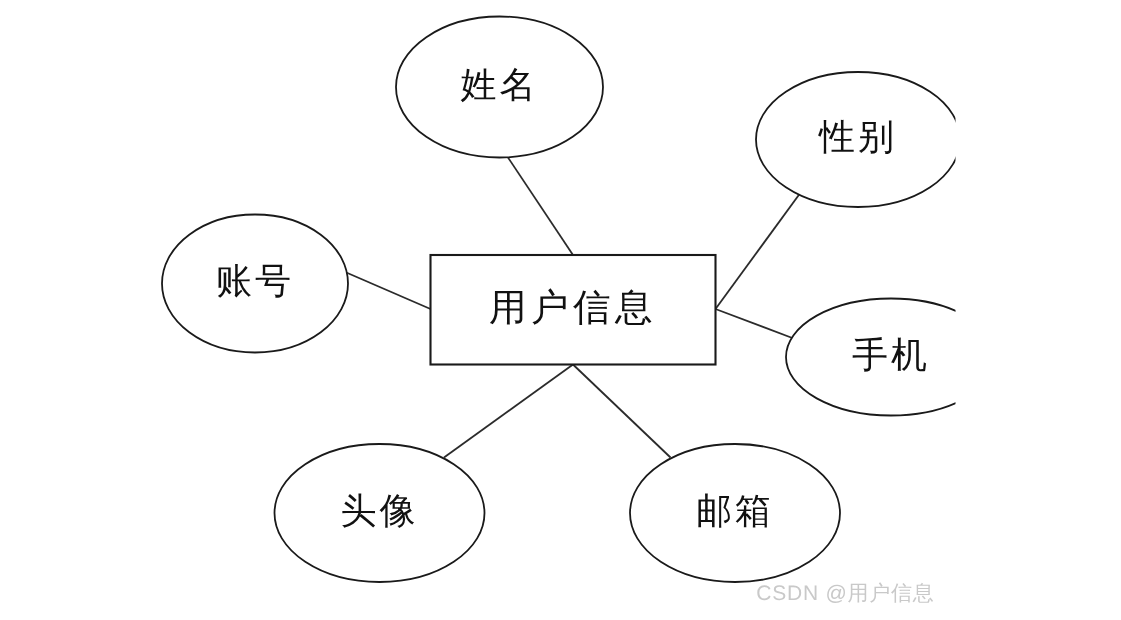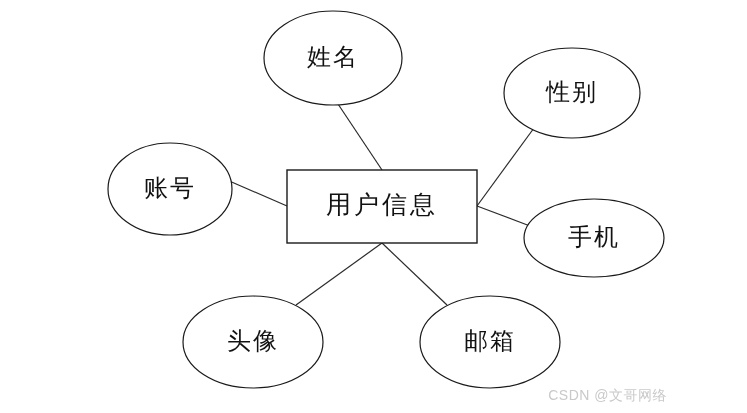--- a/index.html
+++ b/index.html
@@ -9,21 +9,20 @@
   }
   body {
     font-family: "Liberation Serif", "DejaVu Serif", serif;
   }
   #canvas {
     position: relative;
     width: 637px;
     height: 413px;
     background: #ffffff;
     overflow: hidden;
-    padding-left: 44px;
   }
   #er-svg {
     position: absolute;
     top: 0;
     left: 0;
     width: 747px;
     height: 413px;
   }
   .er-shape {
     fill: #ffffff;
@@ -110,15 +109,15 @@
       <text class="er-label" x="490" y="343">邮箱</text>
     </g>
 
     <g>
       <rect class="er-entity-box" x="287" y="170" width="190" height="73"></rect>
       <text class="er-label er-label-entity" x="382" y="207.5">用户信息</text>
     </g>
 
   </svg>
 
-  <div class="watermark">CSDN @文哥网络</div>
+  <div class="watermark">CSDN @用户信息</div>
 
 </div>
 
 </body></html>

